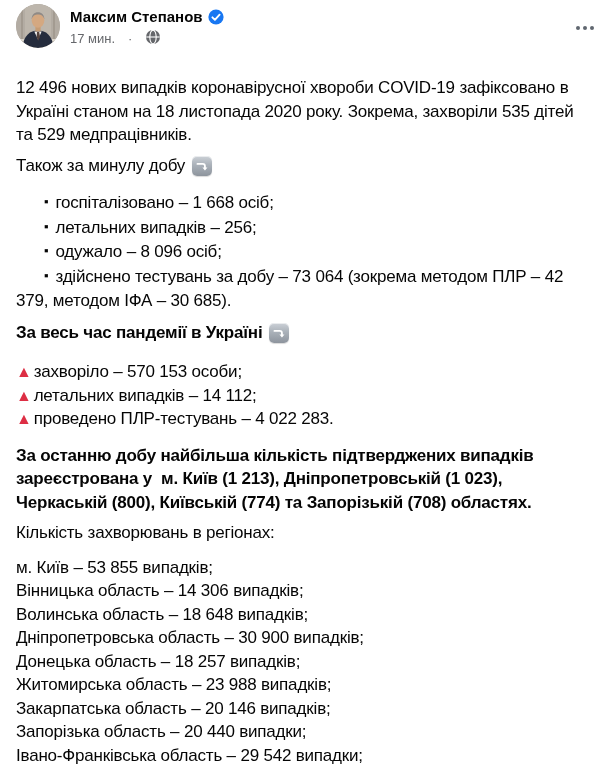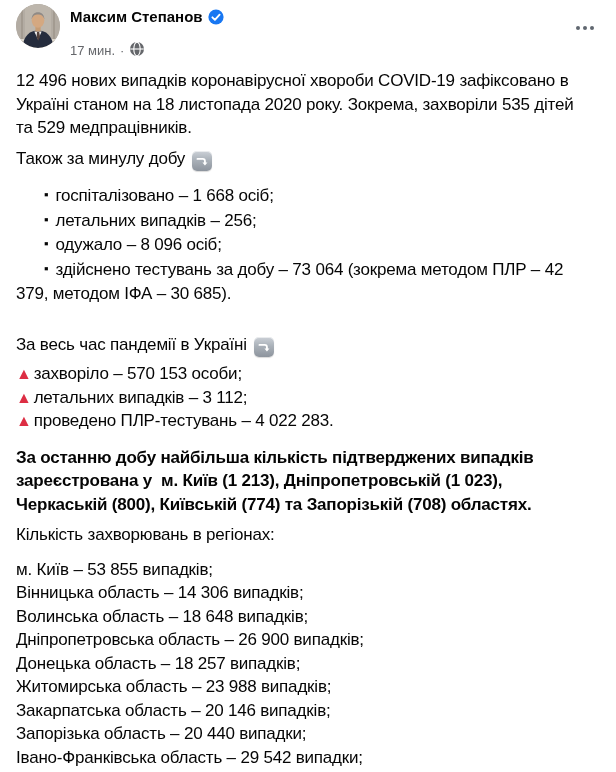--- a/index.html
+++ b/index.html
@@ -33,62 +33,62 @@
     background: #b3aca3;
   }
   .header-info { margin-left: 10px; padding-top: 4px; }
   .name-row {
     display: flex; align-items: center; gap: 5px;
     font-size: 15px; font-weight: bold; color: var(--text-primary);
     cursor: pointer;
   }
   .badge { display: inline-flex; }
   .time-row {
-    display: flex; align-items: center; gap: 4px;
-    margin-top: 16px;
+    display: flex; align-items: center; gap: 12px;
+    margin-top: 4px;
     font-size: 13px; color: var(--text-muted);
   }
   .time-row .sep { padding: 0 1px; }
   .dots-menu {
     margin-left: auto;
     margin-top: 12px;
     padding: 2px 4px;
     cursor: pointer;
     border-radius: 50%;
   }
   
   .content {
     padding: 0 16px;
     font-size: 17px;
     line-height: 23.5px;
     letter-spacing: -0.2px;
     color: var(--text-primary);
   }
   .content p, .content .line { white-space: pre-wrap; max-width: 560px; }
-  .p-intro { margin-top: 9px; }
+  .p-intro { margin-top: 28px; }
   .p-daily-heading { margin-top: 7px; }
   .bullets { margin-top: 14px; }
-  .p-pandemic-heading { margin-top: 27px; }
-  .triangles { margin-top: 6px; }
+  .p-pandemic-heading { margin-top: 8px; font-weight: bold; }
+  .triangles { margin-top: 16px; }
   .p-regions-intro { margin-top: 13px; font-weight: bold; }
   .p-regions-heading { margin-top: 7px; }
   .regions { margin-top: 11px; }
   .bullet-line { text-indent: 14px; }
   .bullet-char {
     font-size: 13px;
     display: inline-block;
     transform: translateY(-2px);
     margin-right: 7px;
   }
   .tri-char {
     color: var(--triangle-red);
     font-size: 16px;
     margin-right: 2px;
   }
-  .heading-line { display: flex; align-items: flex-end; }
+  .heading-line { display: flex; align-items: center; }
   .emoji-arrow {
     display: inline-flex;
     width: 20px; height: 20px;
     margin-left: 7px;
     border-radius: 5px;
     background: linear-gradient(180deg, #ccd1d7 0%, #aab1b9 45%, #8d949d 100%);
     box-shadow: inset 0 1px 0 rgba(255,255,255,.6), 0 1px 1px rgba(0,0,0,.15);
     align-items: center; justify-content: center;
     transform: translateY(1px);
   }
@@ -179,33 +179,33 @@
     <span class="emoji-arrow">
       <svg width="14" height="14" viewBox="0 0 20 20">
         <path d="M3.5,7 L11,7 C13,7 14.2,8.3 14.2,10.3 L14.2,12.5" fill="none" stroke="#ffffff" stroke-width="2.6" stroke-linecap="round"></path>
         <path d="M10.6,12 L17.8,12 L14.2,16.6 Z" fill="#ffffff"></path>
       </svg>
     </span>
   </p>
 
   <div class="triangles">
     <div class="line"><span class="tri-char">▲</span><span>захворіло – 570 153 особи;</span></div>
-    <div class="line"><span class="tri-char">▲</span><span>летальних випадків – 3 112;</span></div>
+    <div class="line"><span class="tri-char">▲</span><span>летальних випадків – 14 112;</span></div>
     <div class="line"><span class="tri-char">▲</span><span>проведено ПЛР-тестувань – 4 022 283.</span></div>
   </div>
 
   <p class="p-regions-intro">За останню добу найбільша кількість підтверджених випадків зареєстрована у  м. Київ (1 213), Дніпропетровській (1 023), Черкаській (800), Київській (774) та Запорізькій (708) областях.</p>
 
   <p class="p-regions-heading">Кількість захворювань в регіонах:</p>
 
   <div class="regions">
     <div class="line">м. Київ – 53 855 випадків;</div>
     <div class="line">Вінницька область – 14 306 випадків;</div>
     <div class="line">Волинська область – 18 648 випадків;</div>
-    <div class="line">Дніпропетровська область – 26 900 випадків;</div>
+    <div class="line">Дніпропетровська область – 30 900 випадків;</div>
     <div class="line">Донецька область – 18 257 випадків;</div>
     <div class="line">Житомирська область – 23 988 випадків;</div>
     <div class="line">Закарпатська область – 20 146 випадків;</div>
     <div class="line">Запорізька область – 20 440 випадки;</div>
     <div class="line">Івано-Франківська область – 29 542 випадки;</div>
   </div>
 
 </div>
 
 </body></html>

